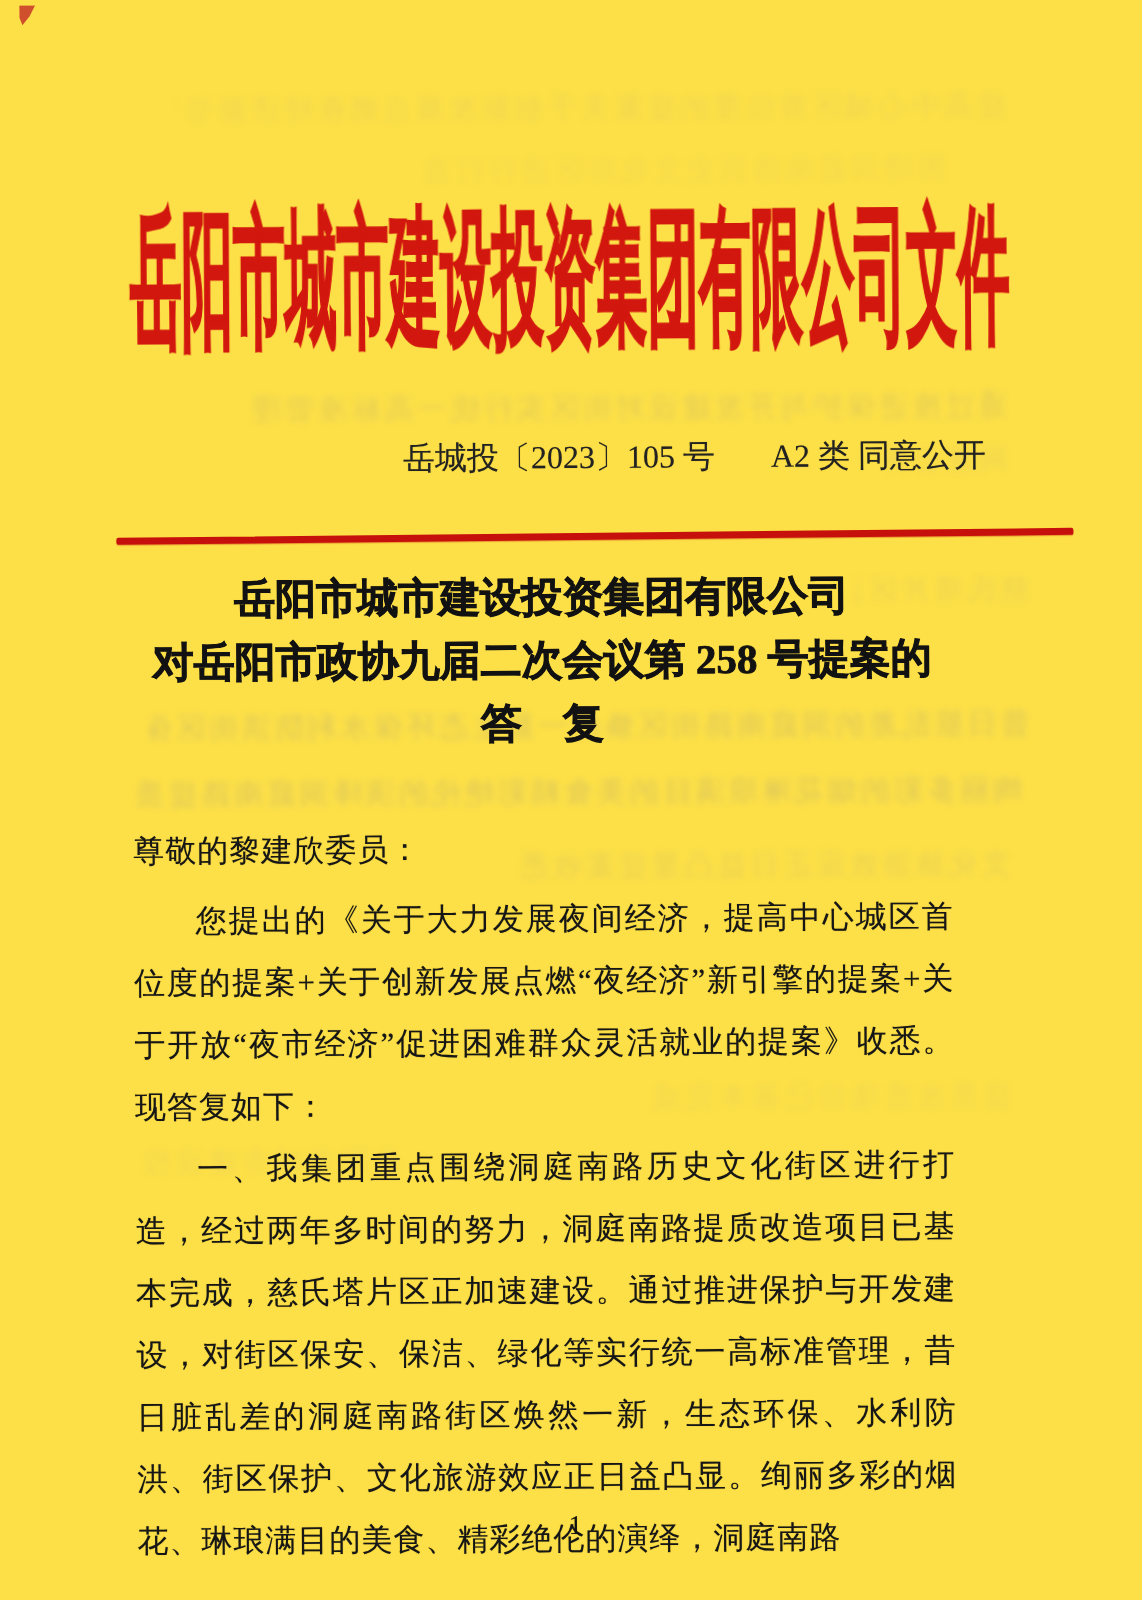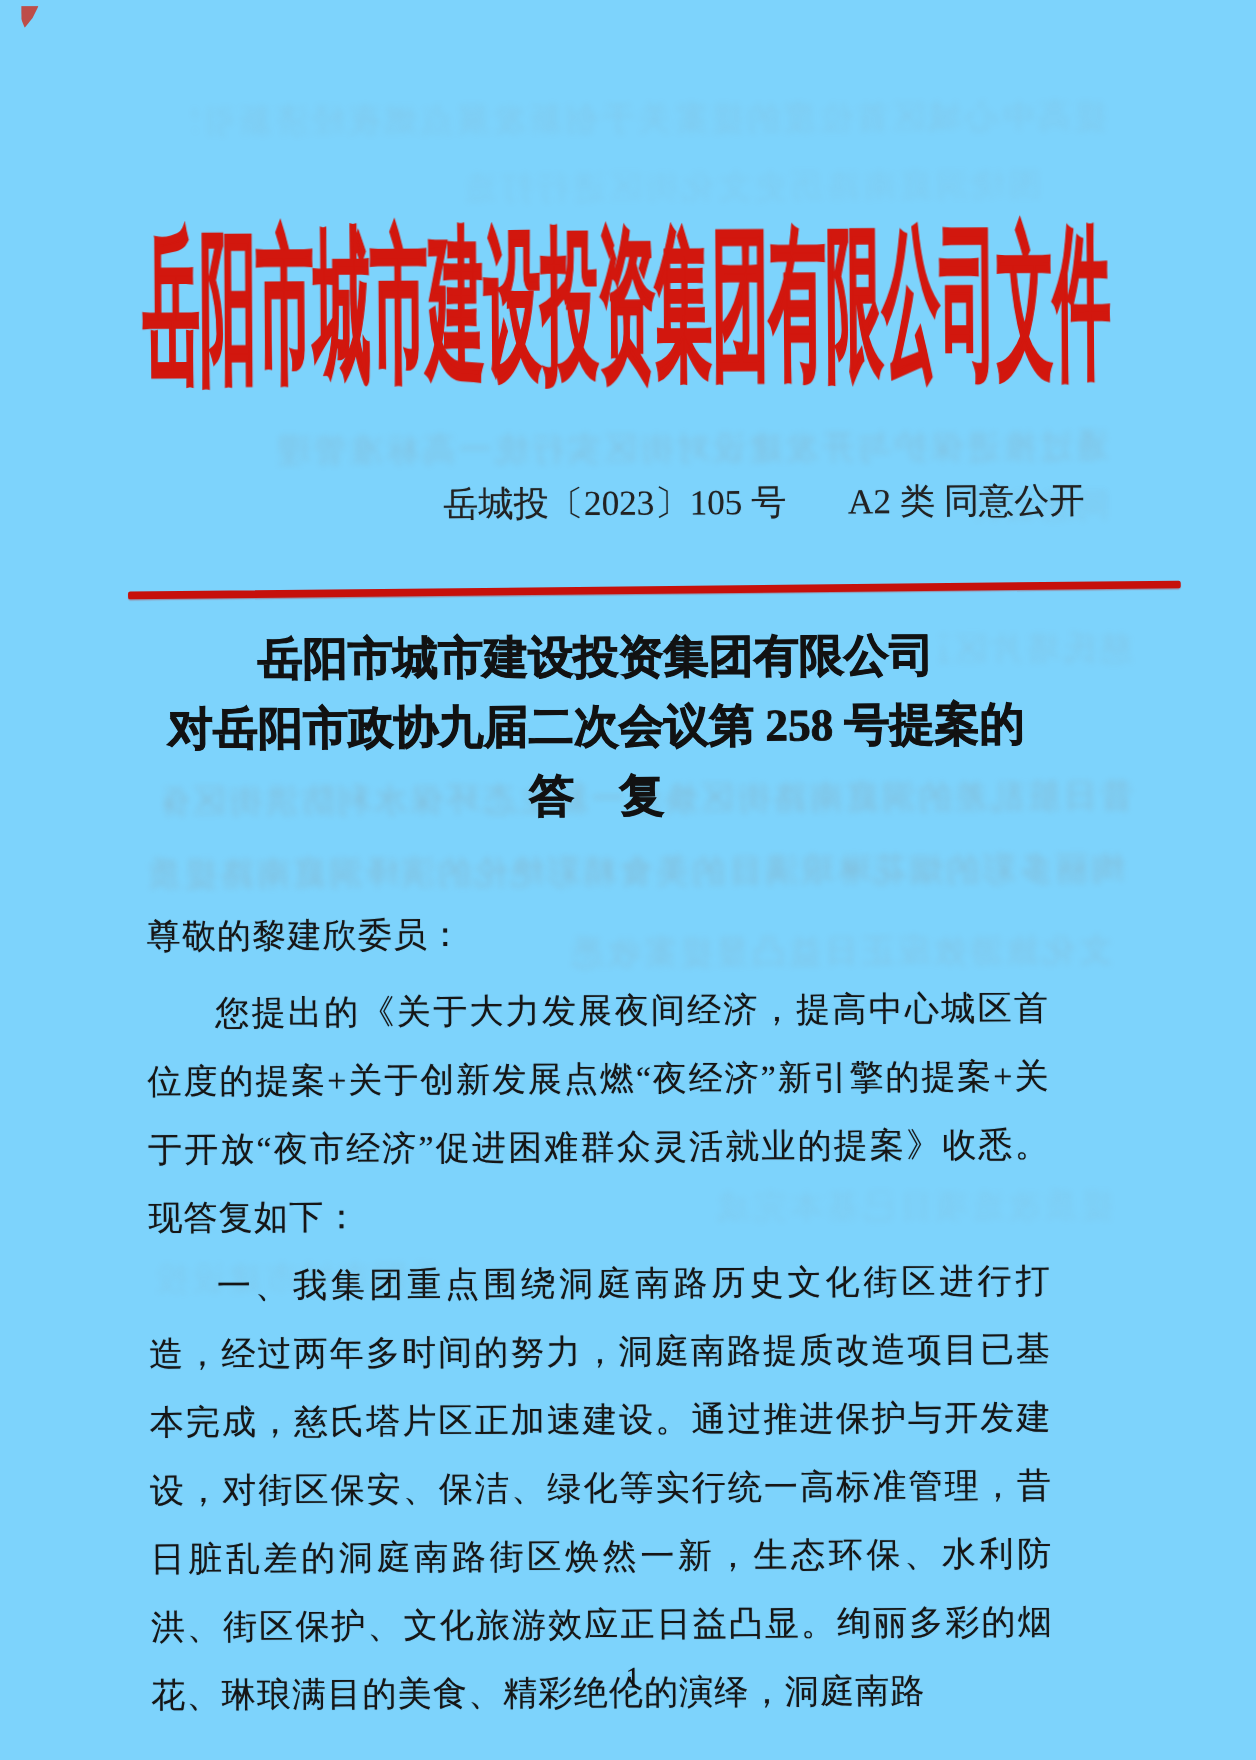--- a/index.html
+++ b/index.html
@@ -1,20 +1,20 @@
 <!DOCTYPE html>
 <html><head>
 <meta charset="utf-8">
 <style>
   html,body{margin:0;padding:0;background:#e8e8e8;}
   .page{
     position:relative;
     width:1142px;height:1600px;
     margin:0 auto;
-    background:#7dd3fc;
+    background:#fde047;
     overflow:hidden;
     font-family:"Liberation Serif","DejaVu Serif",serif;
     color:#1c1c1c;
   }
   .skew{position:absolute;inset:0;transform:rotate(-0.35deg);transform-origin:50% 50%;}
 
   
   .corner-mark{
     position:absolute;left:24px;top:2px;width:16px;height:20px;
     background:#c8352a;

